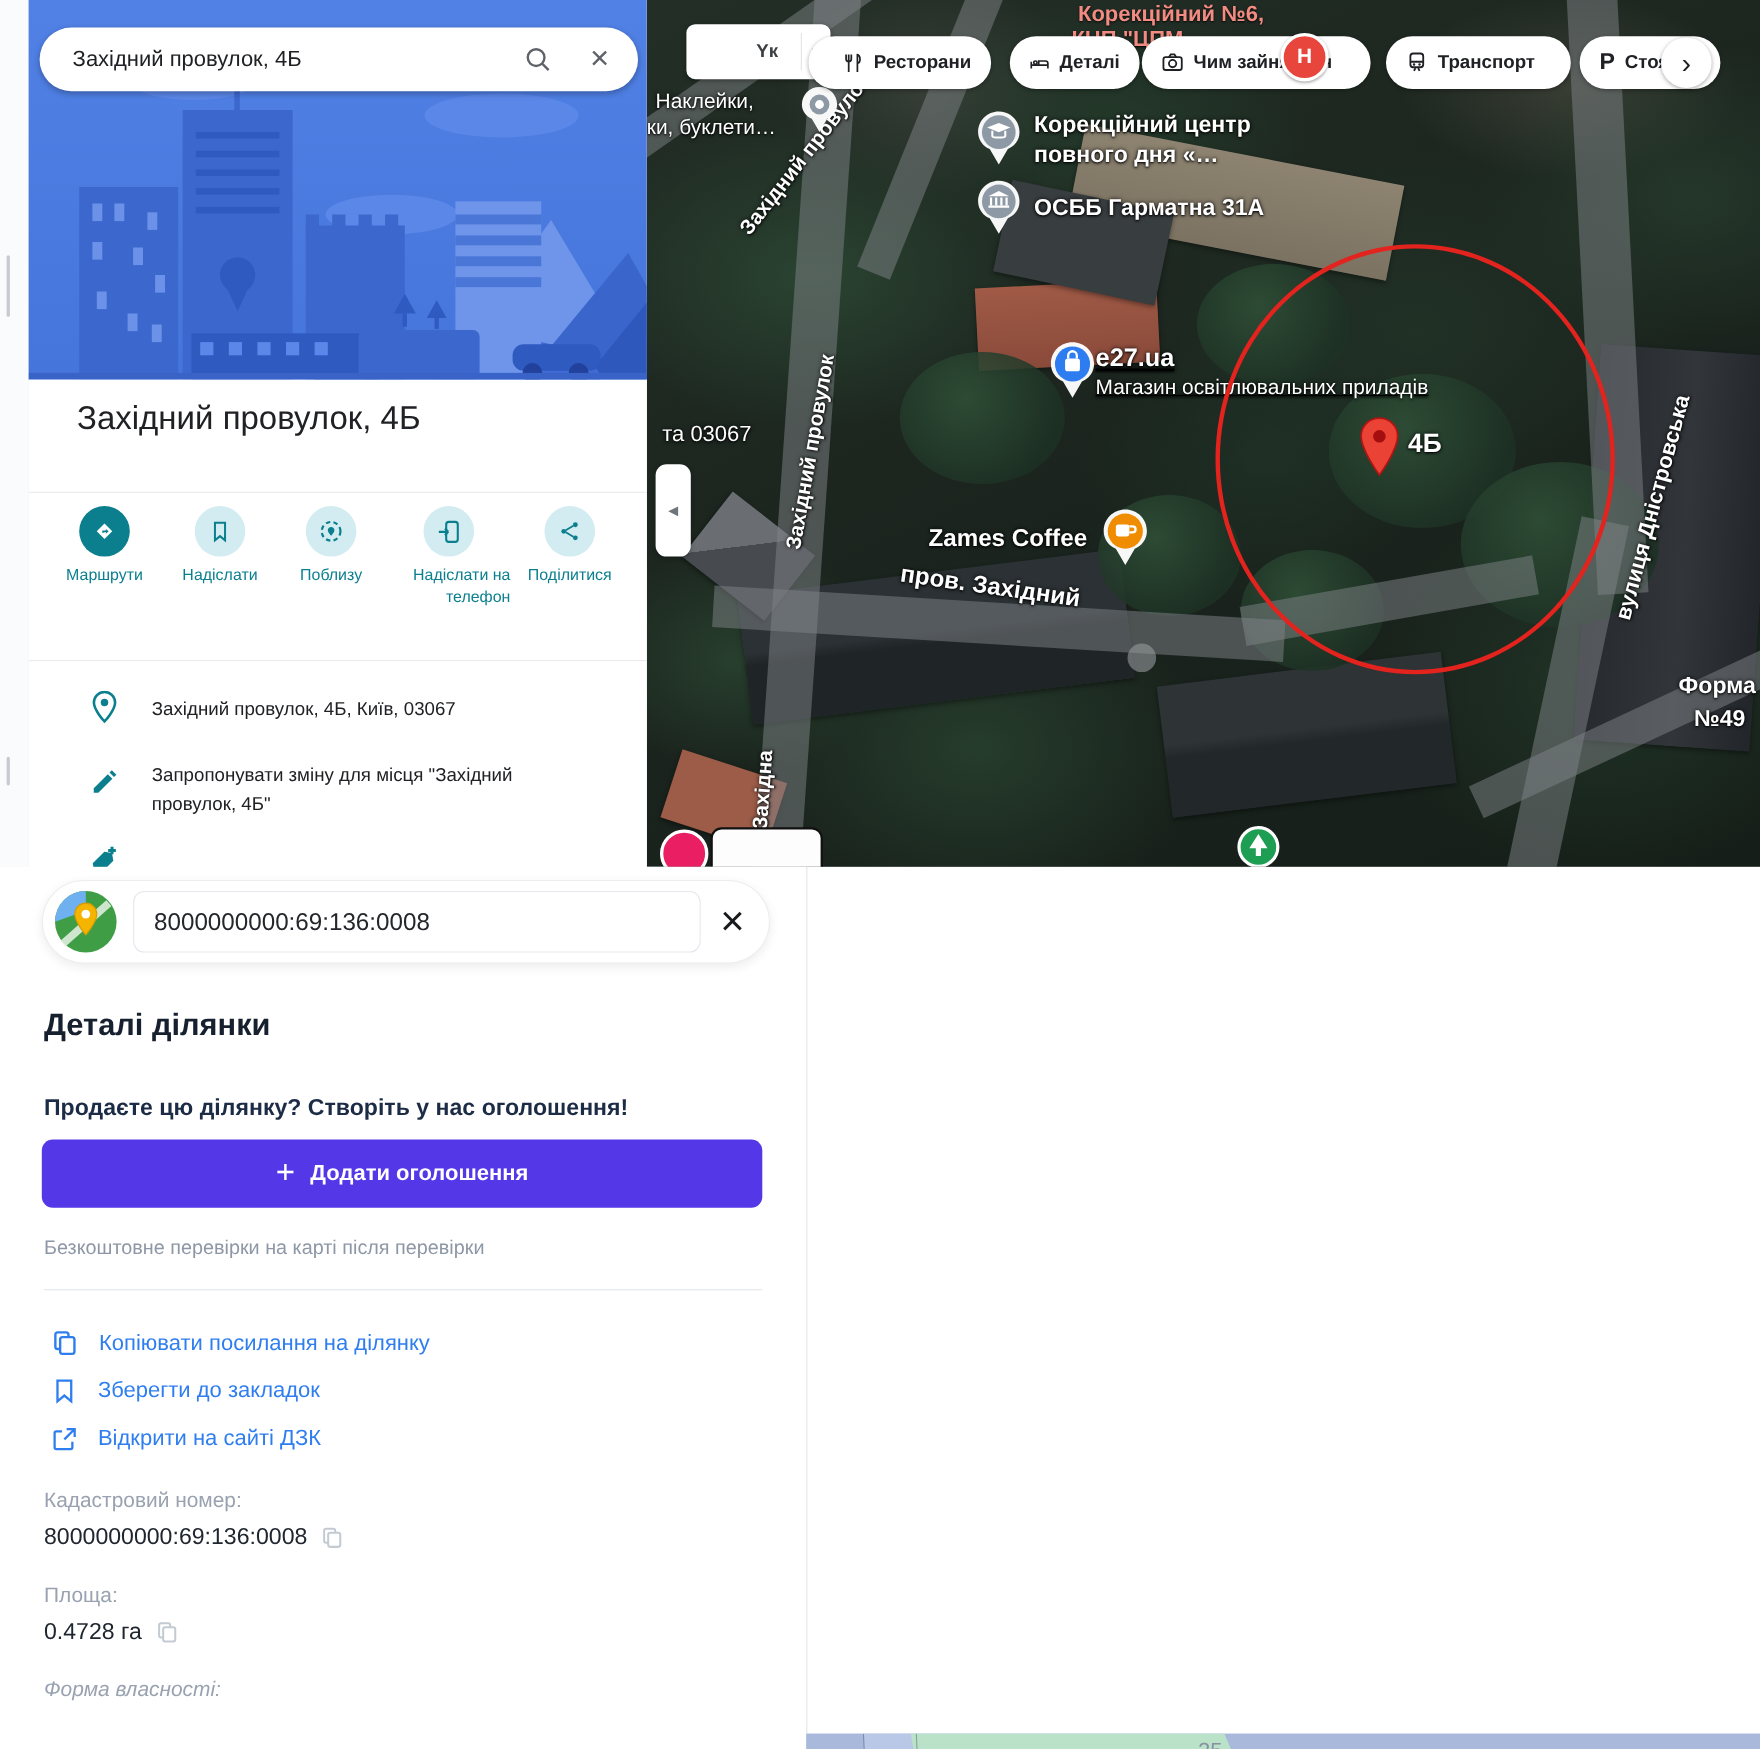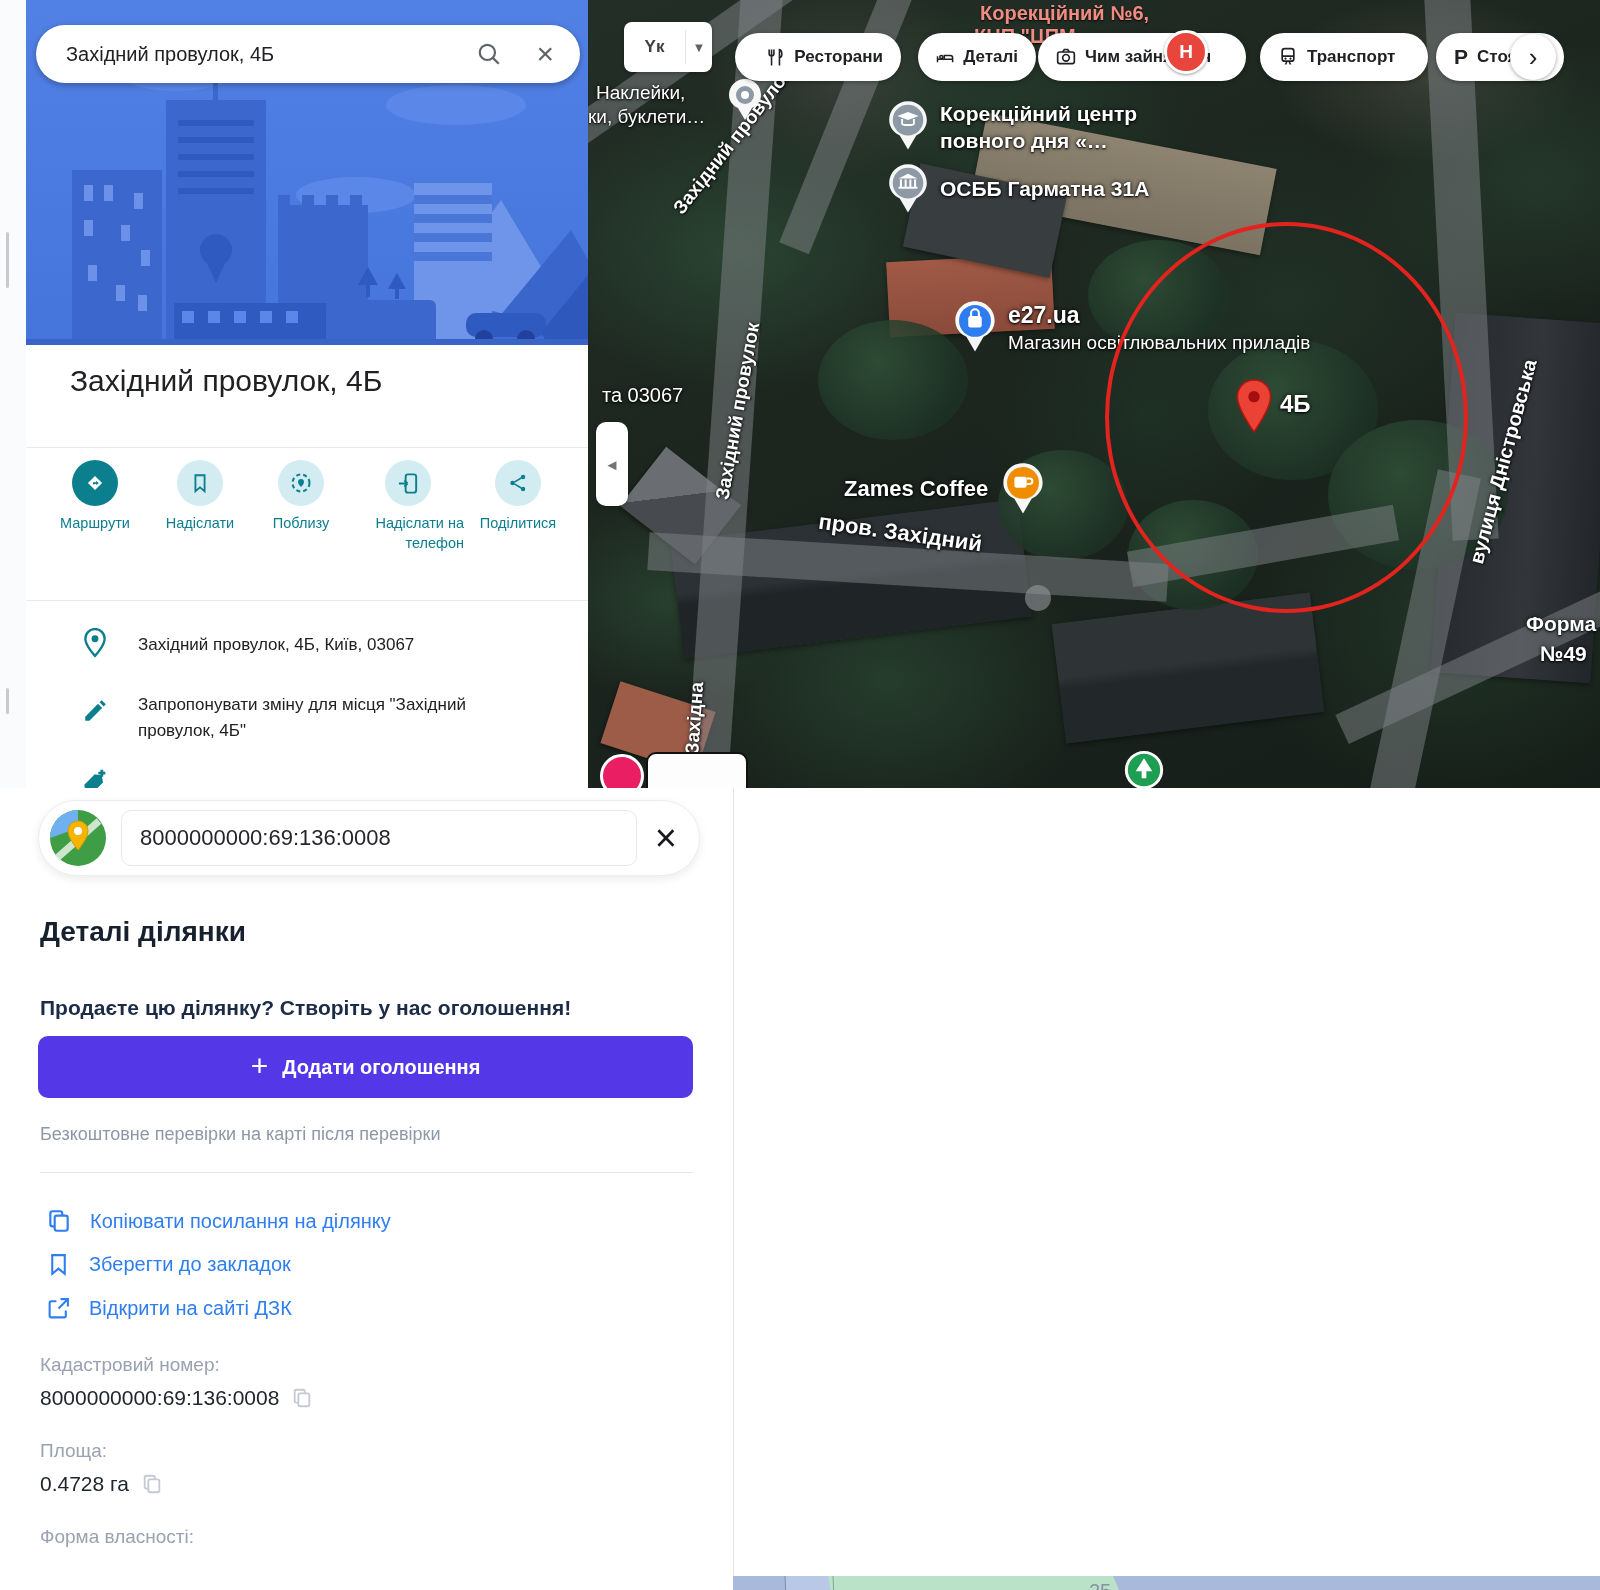--- a/index.html
+++ b/index.html
@@ -144,21 +144,21 @@
       </div>
       <div class="abs" style="left:300px;top:163px;display:flex;gap:12px;align-items:center;">
         <svg width="40" height="52" viewBox="0 0 34 44">
           <path d="M17 1C8 1 1 8 1 17c0 6 4 11 9 13l7 12 7-12c5-2 9-7 9-13C33 8 26 1 17 1z" fill="#fff" opacity=".96"></path>
           <circle cx="17" cy="17" r="13" fill="#8d99a5"></circle>
           <path d="M17 9l8 4H9z" fill="#fff"></path>
             <path d="M11 14v6m4-6v6m4-6v6m4-6v6M9 21h16" stroke="#fff" stroke-width="1.7"></path>
         </svg>
         <div class="mlabel" style="font-size:21px;text-align:right;">ОСББ Гарматна 31А</div>
       </div>
-      <div class="abs" style="left:366px;top:300px;display:flex;gap:12px;">
+      <div class="abs" style="left:366px;top:310px;display:flex;gap:0;text-decoration:underline;">
         <svg width="42" height="54" viewBox="0 0 34 44">
           <path d="M17 1C8 1 1 8 1 17c0 6 4 11 9 13l7 12 7-12c5-2 9-7 9-13C33 8 26 1 17 1z" fill="#fff" opacity=".96"></path>
           <circle cx="17" cy="17" r="13" fill="#2e7df0"></circle>
           <rect x="11.5" y="13" width="11" height="9.5" rx="2" fill="#fff"></rect>
           <path d="M13.8 13v-2.2a3.2 3.2 0 016.4 0V13" fill="none" stroke="#fff" stroke-width="1.7"></path>
         </svg>
         <div style="margin-top:2px;">
           <div class="mlabel" style="font-size:23px;">e27.ua</div>
           <div class="mlabel mlabel-sub" style="font-size:19px;margin-top:3px;">Магазин освітлювальних приладів</div>
         </div>
@@ -180,21 +180,21 @@
       </div>
 
       <div class="abs" style="left:645px;top:378px;z-index:5;">
         <svg width="42" height="56" viewBox="0 0 40 54">
           <path d="M20 2C11 2 4 9 4 18c0 12 16 34 16 34s16-22 16-34C36 9 29 2 20 2z" fill="#ea4335" stroke="#b31412" stroke-width="1.5"></path>
           <circle cx="20" cy="18" r="5.5" fill="#a50e0e"></circle>
         </svg>
       </div>
       <div class="abs mlabel" style="left:692px;top:390px;font-size:24px;z-index:5;">4Б</div>
 
-      <div class="abs" style="left:36px;top:22px;z-index:6;width:88px;height:50px;background:#fff;border-radius:8px;box-shadow:0 1px 4px rgba(0,0,0,.35);display:flex;align-items:center;">
+      <div class="abs" style="left:36px;top:22px;z-index:6;width:88px;height:50px;background:#fff;border-radius:8px;box-shadow:0 1px 4px rgba(0,0,0,.35);display:flex;align-items:center;padding-left:43px;">
         <span style="flex:1;text-align:center;font-size:17px;font-weight:bold;color:#3c4043;border-right:1px solid #e1e3e6;height:34px;line-height:34px;">Yк</span>
         <span style="width:26px;text-align:center;color:#5f6368;font-size:13px;">▼</span>
       </div>
 
       <div class="abs chip" style="left:147px;width:166px;justify-content:flex-end;">
         <svg width="19" height="19" viewBox="0 0 24 24">
             <path d="M7 2v8m-3-8v5c0 2 1.5 3 3 3s3-1 3-3V2M7 10v12M16 2c2.5 0 4 2.5 4 5.5S18.5 12 17 12v10M17 2v10" stroke="#202124" stroke-width="2" fill="none"></path>
           </svg>
         <span>Ресторани</span>
       </div>
@@ -455,21 +455,21 @@
           </svg>
       </div>
       <div class="abs cad-flabel" style="top:652px;">Площа:</div>
       <div class="abs cad-fvalue" style="top:684px;">
         <span>0.4728 га</span>
         <svg width="22" height="24" viewBox="0 0 24 24">
             <rect x="8" y="7" width="12" height="14" rx="2" stroke="#c3cad2" stroke-width="2" fill="none"></rect>
             <path d="M15 7V5a2 2 0 00-2-2H6a2 2 0 00-2 2v10a2 2 0 002 2h2" stroke="#c3cad2" stroke-width="2" fill="none"></path>
           </svg>
       </div>
-      <div class="abs cad-flabel" style="top:738px;">Форма власності:</div>
+      <div class="abs cad-flabel" style="top:738px;font-style:italic;">Форма власності:</div>
     </div>
 
     <div id="cad-map" class="abs">
       <svg width="867" height="802" viewBox="0 0 867 802">
         <defs>
           <g id="pg">
             <circle cx="0" cy="0" r="2.6" fill="#2e8b4f"></circle>
               <circle cx="9" cy="2" r="2.6" fill="#2e8b4f"></circle>
               <circle cx="4" cy="9" r="2.6" fill="#2e8b4f"></circle>
             <path d="M0 2v7M9 4v6M-4 6h16" stroke="#2e8b4f" stroke-width="1.6" fill="none"></path>

